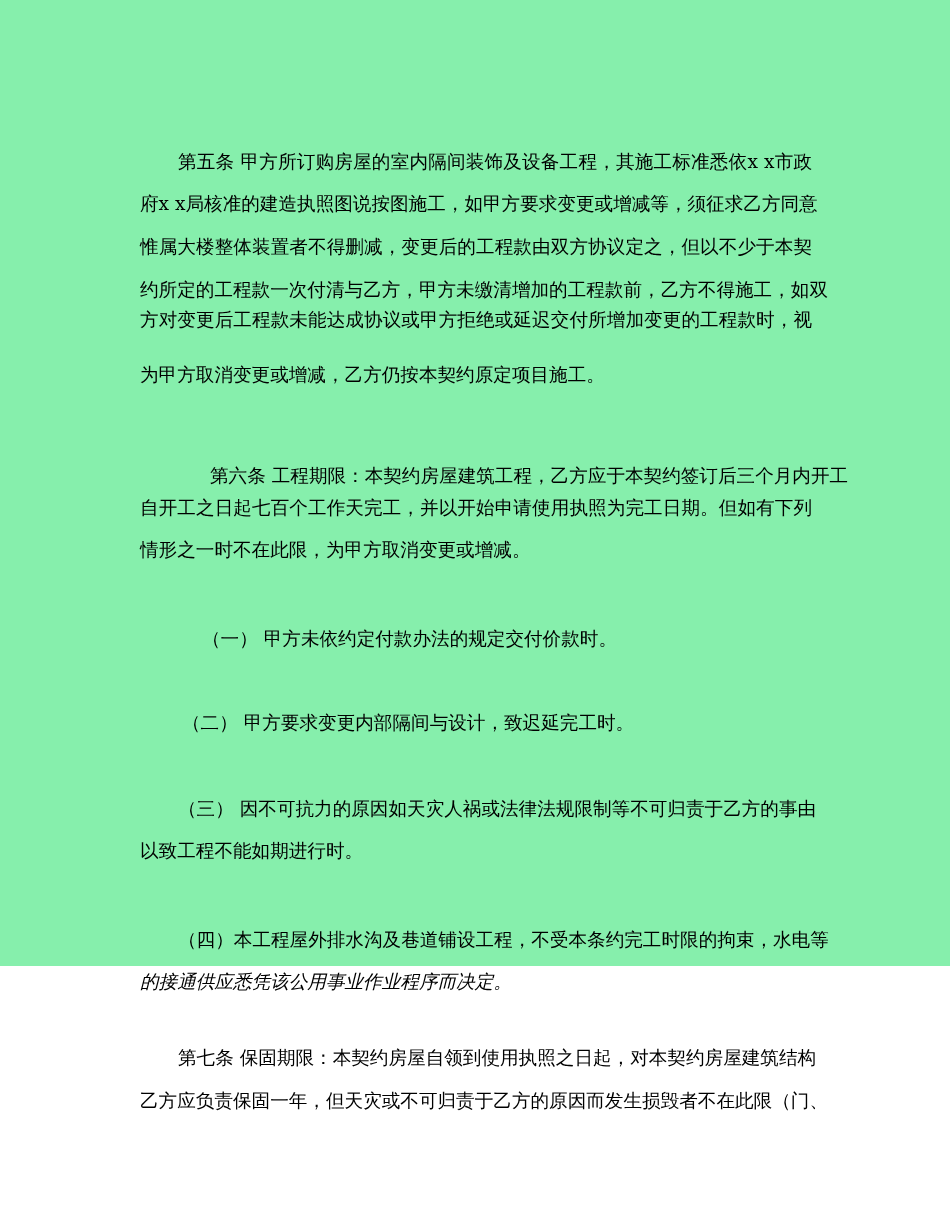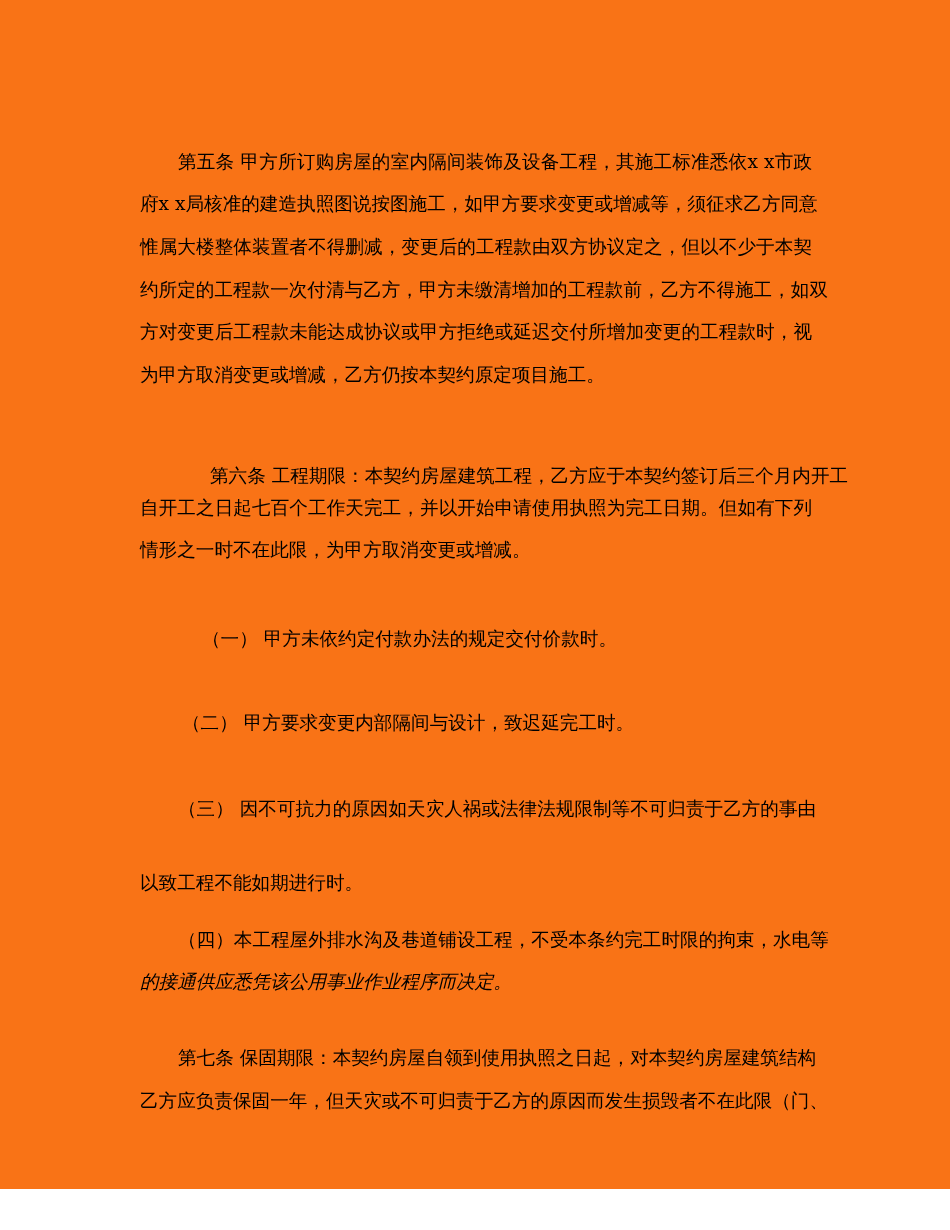--- a/index.html
+++ b/index.html
@@ -13,22 +13,22 @@
       position: relative;
       overflow: hidden;
       font-family: "DejaVu Serif", "Liberation Serif", serif;
       color: #000000;
     }
     .page {
       position: absolute;
       left: 0;
       top: 0;
       width: 950px;
-      height: 1189px;
-      background: #f97316;
+      height: 966px;
+      background: #86efac;
     }
     .line {
       position: absolute;
       left: 140px;
       width: 672px;
       font-size: 18.6px;
       line-height: 24px;
       white-space: nowrap;
       text-align: justify;
       text-align-last: justify;
@@ -49,36 +49,36 @@
 </head>
 <body>
 
 <div class="page">
 
   <div>
     <div class="line indent" style="top:150px;">第五条 甲方所订购房屋的室内隔间装饰及设备工程，其施工标准悉依x x市政</div>
     <div class="line" style="top:192px;">府x x局核准的建造执照图说按图施工，如甲方要求变更或增减等，须征求乙方同意</div>
     <div class="line" style="top:235px;">惟属大楼整体装置者不得删减，变更后的工程款由双方协议定之，但以不少于本契</div>
     <div class="line" style="top:278px;">约所定的工程款一次付清与乙方，甲方未缴清增加的工程款前，乙方不得施工，如双</div>
-    <div class="line" style="top:320px;">方对变更后工程款未能达成协议或甲方拒绝或延迟交付所增加变更的工程款时，视</div>
+    <div class="line" style="top:308px;">方对变更后工程款未能达成协议或甲方拒绝或延迟交付所增加变更的工程款时，视</div>
     <div class="line last" style="top:363px;">为甲方取消变更或增减，乙方仍按本契约原定项目施工。</div>
   </div>
 
   <div>
     <div class="line indent" style="top:464px;margin-left:32px;">第六条 工程期限：本契约房屋建筑工程，乙方应于本契约签订后三个月内开工</div>
     <div class="line" style="top:496px;">自开工之日起七百个工作天完工，并以开始申请使用执照为完工日期。但如有下列</div>
     <div class="line last" style="top:538px;">情形之一时不在此限，为甲方取消变更或增减。</div>
 
     <div class="line last item-indent" style="top:627px;margin-left:20px;">（一） 甲方未依约定付款办法的规定交付价款时。</div>
 
     <div class="line last item-indent" style="top:711px;">（二） 甲方要求变更内部隔间与设计，致迟延完工时。</div>
 
     <div>
       <div class="line indent" style="top:797px;">（三） 因不可抗力的原因如天灾人祸或法律法规限制等不可归责于乙方的事由</div>
-      <div class="line last" style="top:871px;">以致工程不能如期进行时。</div>
+      <div class="line last" style="top:839px;">以致工程不能如期进行时。</div>
     </div>
 
     <div>
       <div class="line indent" style="top:928px;">（四）本工程屋外排水沟及巷道铺设工程，不受本条约完工时限的拘束，水电等</div>
       <div class="line last" style="top:970px;font-style:italic;">的接通供应悉凭该公用事业作业程序而决定。</div>
     </div>
   </div>
 
   <div>
     <div class="line indent" style="top:1046px;">第七条 保固期限：本契约房屋自领到使用执照之日起，对本契约房屋建筑结构</div>

